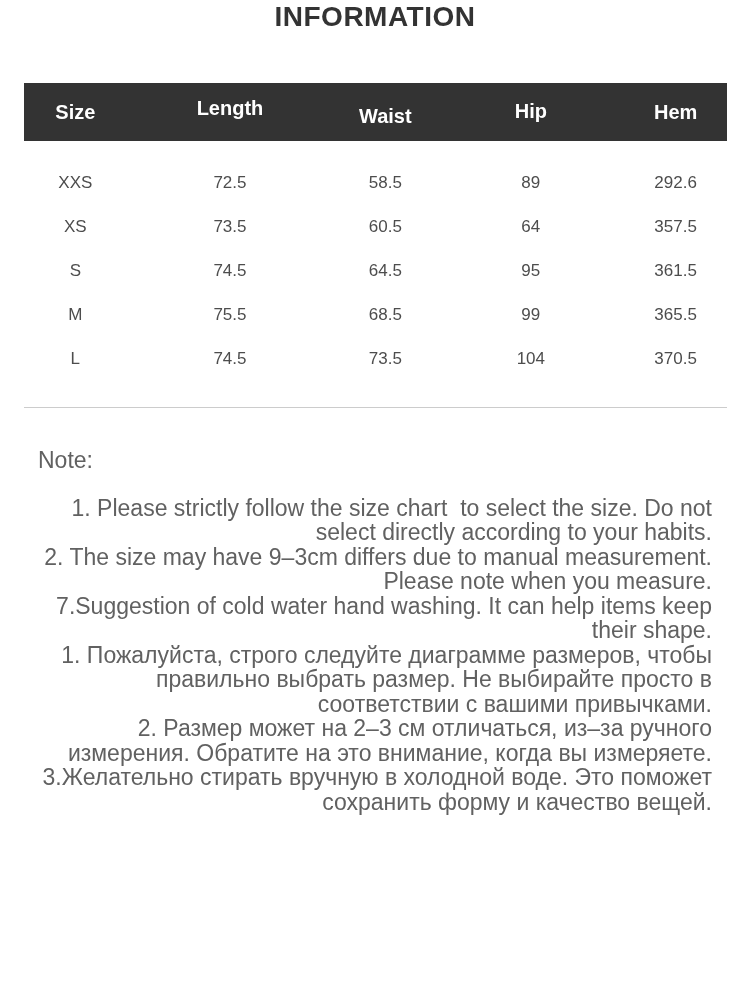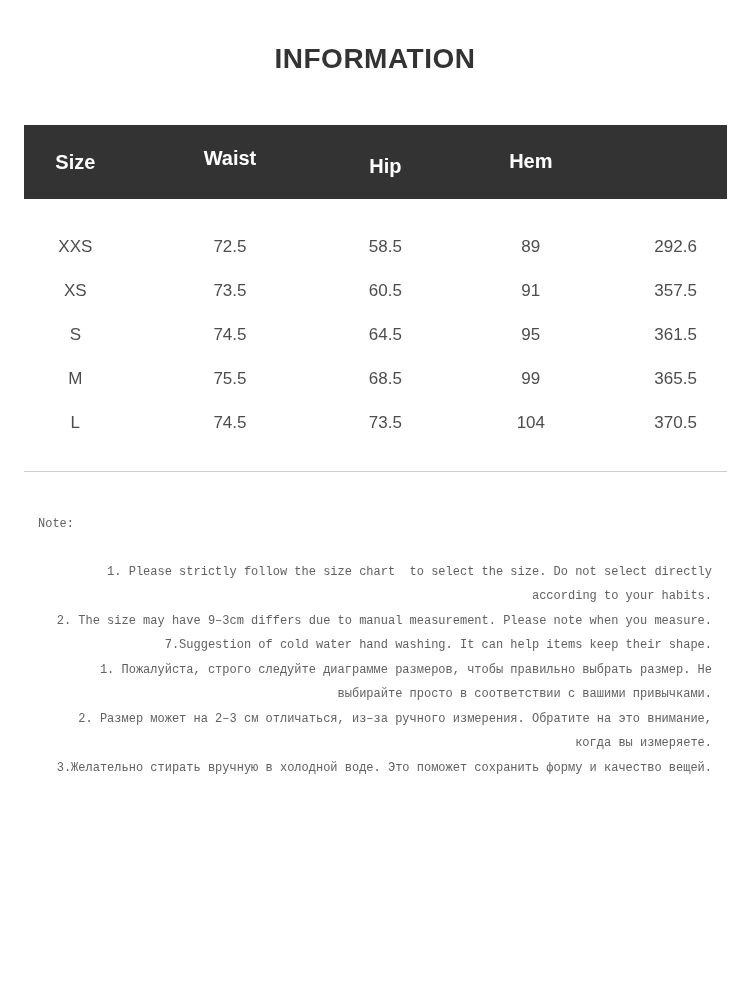--- a/index.html
+++ b/index.html
@@ -8,102 +8,101 @@
     width: 750px;
     height: 1000px;
     margin: 0 auto;
     overflow: hidden;
     font-family: "Liberation Sans", "DejaVu Sans", sans-serif;
     -webkit-font-smoothing: antialiased;
   }
 
   
   .page-title {
-    margin-top: 42px;
     text-align: center;
     font-size: 28px;
     line-height: 34px;
     font-weight: bold;
     letter-spacing: 0.5px;
     color: #333333;
   }
 
   
   .size-table {
     margin: 49px 23px 0 24px; 
   }
   .t-grid {
     display: grid;
     grid-template-columns: 14.6% 29.4% 14.8% 26.6% 14.6%;
     align-items: center;
   }
   .thead {
     background: #333333;
-    height: 74px;
+    height: 58px;
     color: #ffffff;
     font-weight: bold;
     font-size: 20px;
   }
   .th, .td { text-align: center; }
   .thead .th:nth-child(2) { transform: translateY(-4px); }
   .thead .th:nth-child(3) { transform: translateY(4px);  }
   .thead .th:nth-child(4) { transform: translateY(-1px); }
 
-  .tbody { padding-top: 26px; }
+  .tbody { padding-top: 20px; }
   .tr {
     height: 44px;
     font-size: 17px;
     color: #4d4d4d;
   }
 
   
   .divider {
     margin: 26px 23px 0 24px;
     border-top: 1px solid #cccccc;
     height: 0;
   }
 
   
   .note-section {
     padding: 0 38px;
     color: #616161;
-    font-size: 12px;
+    font-size: 23px;
     line-height: 24.5px;
-    font-family: Liberation Mono, monospace;
   }
   .note-heading { margin: 40px 0 23px 0; }
   .note-heading.ru { margin-top: 59px; }
   .note-item { white-space: pre-wrap; text-align: right; }
 </style>
 </head>
 <body>
 
 <h1 class="page-title">INFORMATION</h1>
 
 <div class="size-table">
   <div class="thead t-grid">
     <div class="th">Size</div>
+    <div class="th">Length</div>
     <div class="th">Waist</div>
     <div class="th">Hip</div>
     <div class="th">Hem</div>
   </div>
 
   <div class="tbody">
     <div class="tr t-grid">
       <div class="td">XXS</div>
       <div class="td">72.5</div>
       <div class="td">58.5</div>
       <div class="td">89</div>
       <div class="td">292.6</div>
     </div>
     <div class="tr t-grid">
       <div class="td">XS</div>
       <div class="td">73.5</div>
       <div class="td">60.5</div>
-      <div class="td">91</div>
+      <div class="td">64</div>
       <div class="td">357.5</div>
     </div>
     <div class="tr t-grid">
       <div class="td">S</div>
       <div class="td">74.5</div>
       <div class="td">64.5</div>
       <div class="td">95</div>
       <div class="td">361.5</div>
     </div>
     <div class="tr t-grid">

